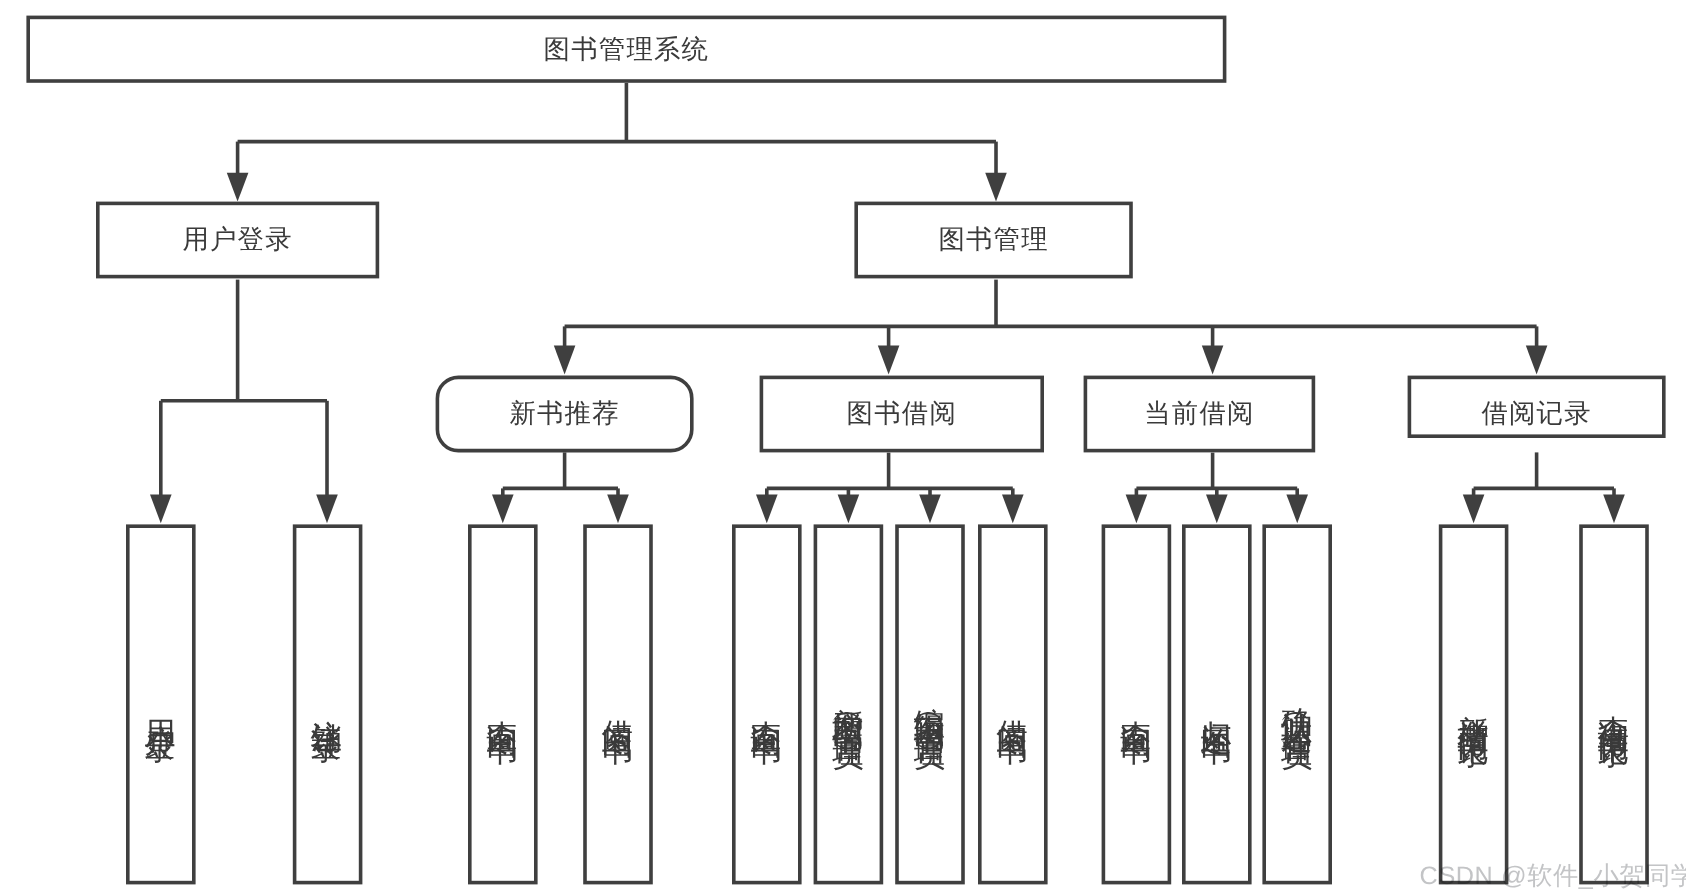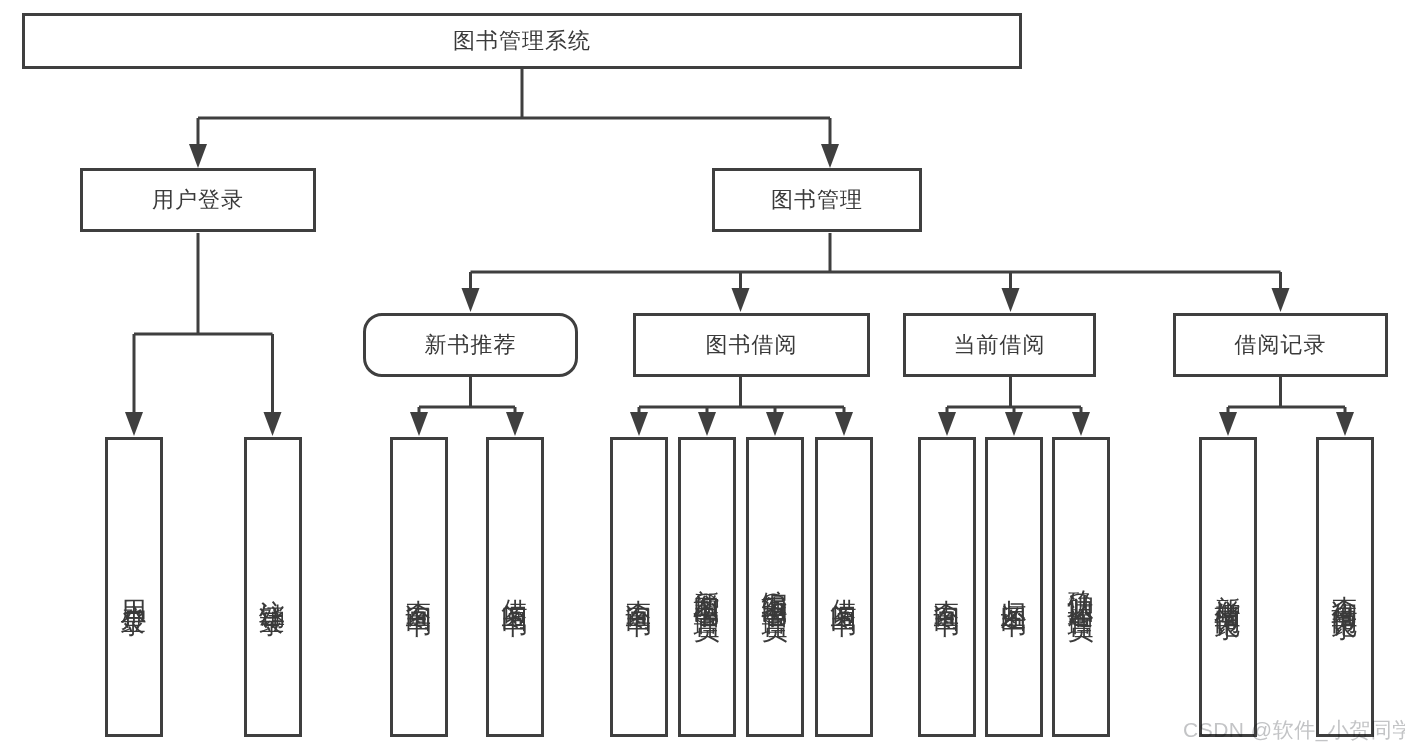--- a/index.html
+++ b/index.html
@@ -53,25 +53,25 @@
     writing-mode:vertical-rl;
     text-orientation:mixed;
     text-align:center;
     font-size:26px;
     letter-spacing:4px;
     line-height:52px;
   }
   
   #n-root        {left:22px;  top:13px;  width:1000px; height:56px; line-height:50px;}
   #n-user-login  {left:80px;  top:168px; width:236px;  height:64px; line-height:58px;}
-  #n-book-mgmt   {left:712px; top:168px; width:210px;  height:64px; line-height:58px;}
+  #n-book-mgmt   {left:712px; top:168px; width:232px;  height:64px; line-height:58px;}
   #n-new-book    {left:363px; top:313px; width:215px;  height:64px; line-height:58px;border-radius:19px;}
   #n-book-borrow {left:633px; top:313px; width:237px;  height:64px; line-height:58px;}
   #n-cur-borrow  {left:903px; top:313px; width:193px;  height:64px; line-height:58px;}
-  #n-borrow-rec  {left:1173px;top:313px; width:215px;  height:64px; line-height:58px;}
+  #n-borrow-rec  {left:1173px;top:313px; width:215px;  height:52px; line-height:58px;}
   
   .vbox{top:437px;width:58px;height:300px;}
   #l-user-login {left:105px;}
   #l-logout     {left:243.5px;}
   #l-nbr-query  {left:390px;}
   #l-nbr-borrow {left:486px;}
   #l-bb-query   {left:610px;}
   #l-bb-add     {left:678px;}
   #l-bb-edit    {left:746px;}
   #l-bb-borrow  {left:815px;}

